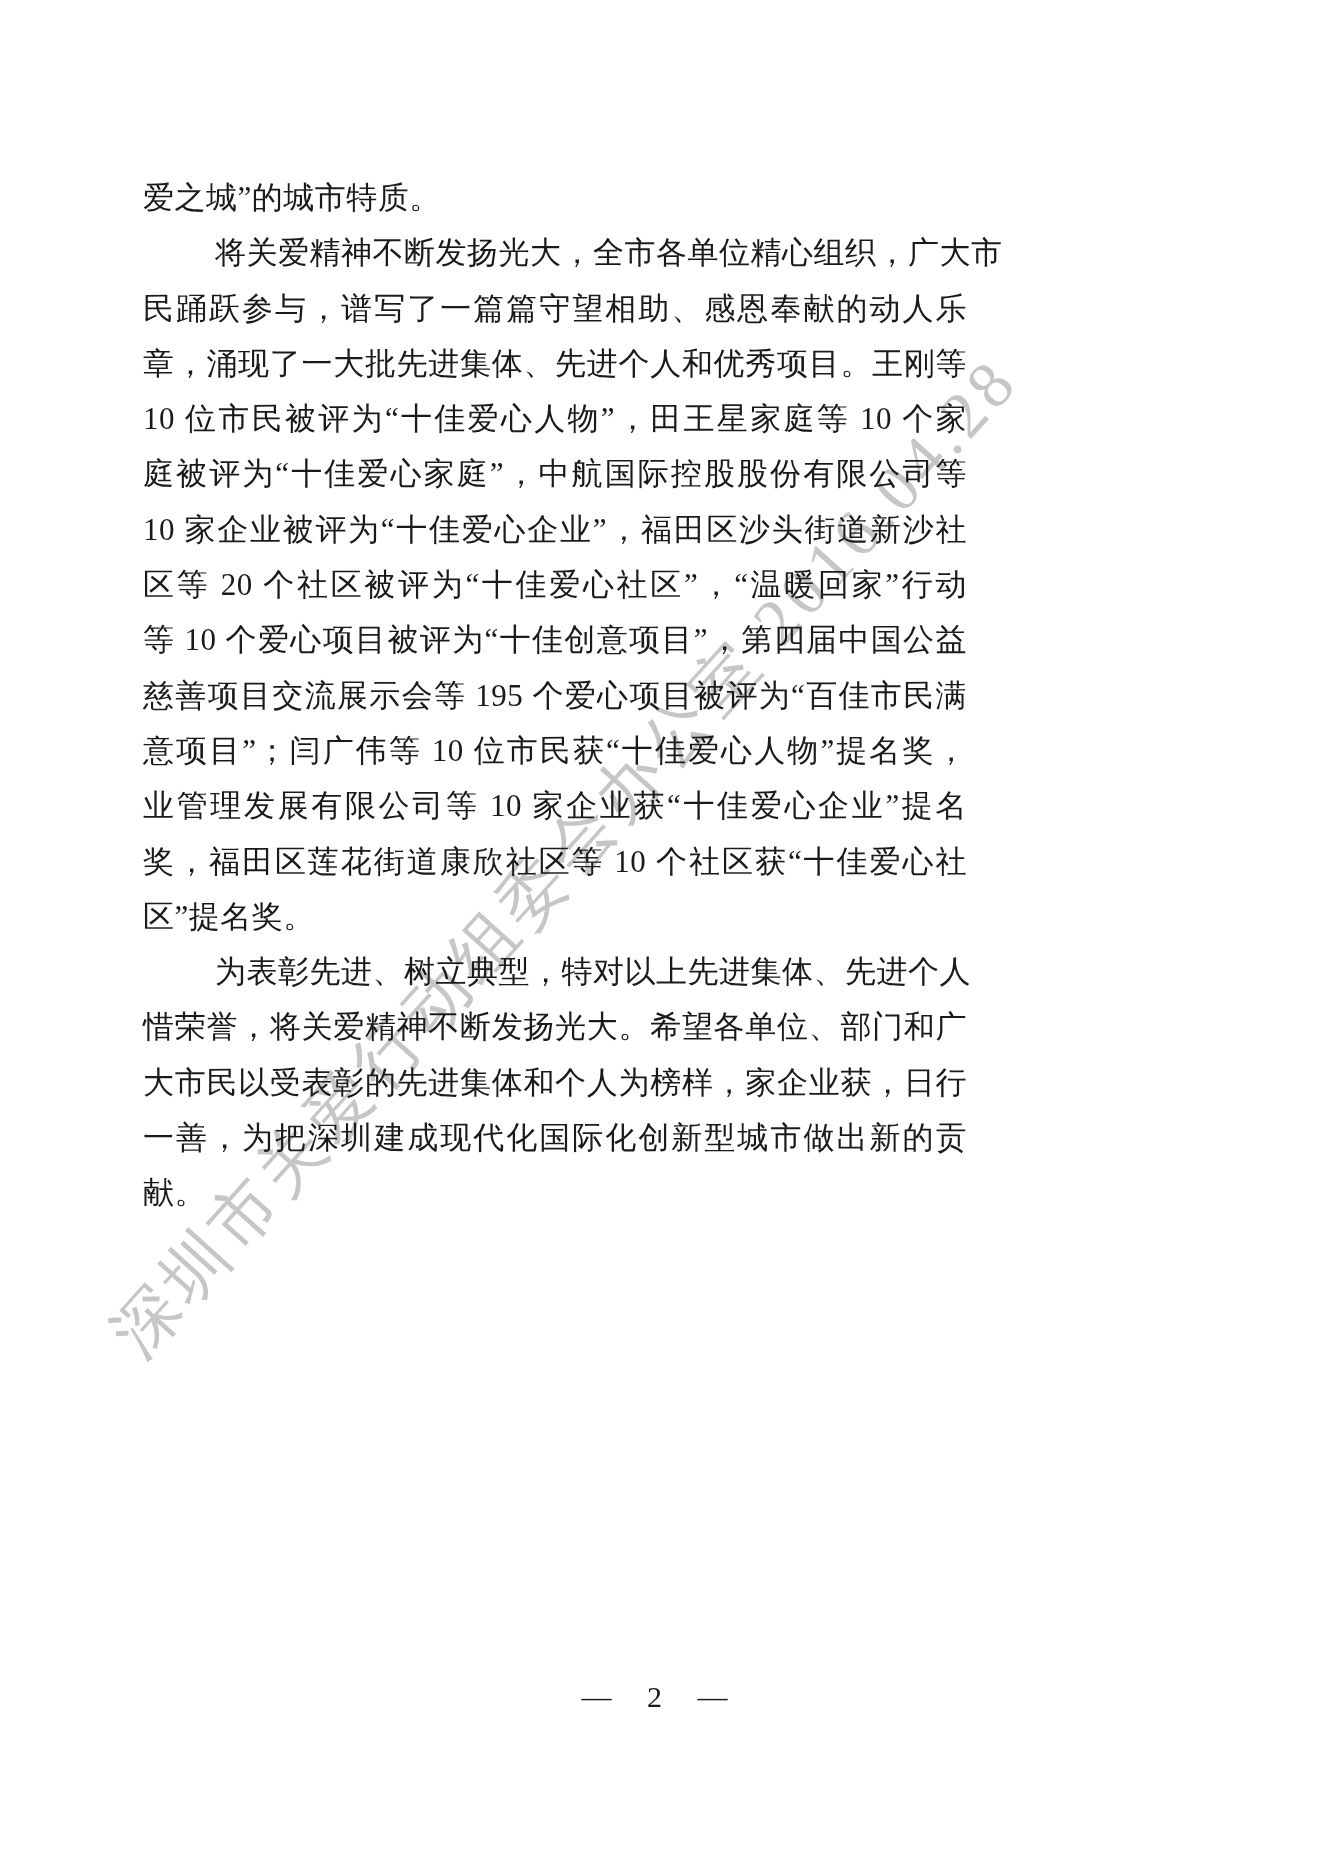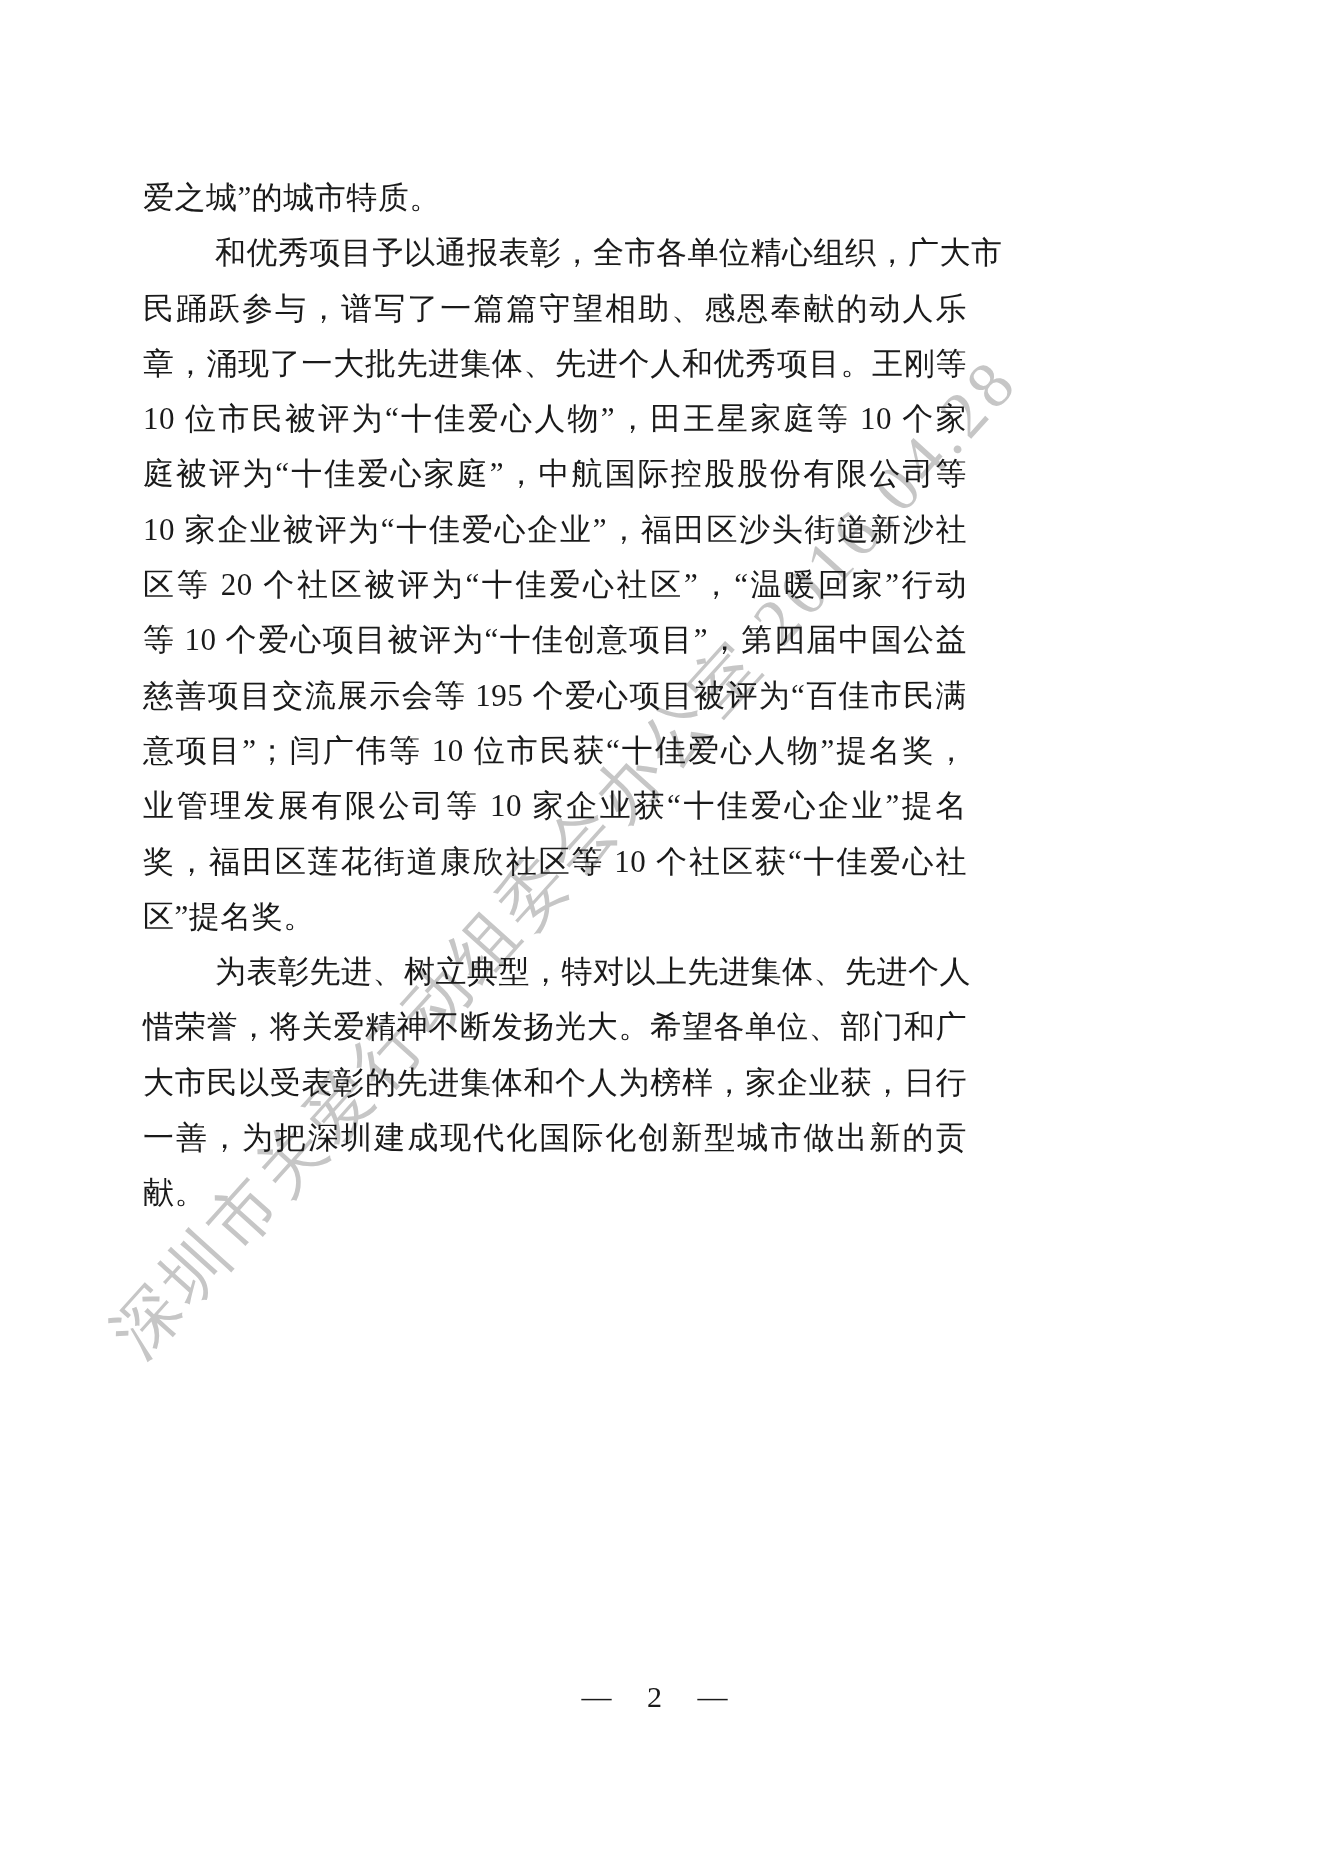--- a/index.html
+++ b/index.html
@@ -62,21 +62,21 @@
 </style>
 </head>
 <body>
 
 <div class="page">
 
   <div class="watermark">深圳市关爱行动组委会办公室 2016.04.28</div>
 
   <div class="doc-body">
     <div class="line end">爱之城”的城市特质。</div>
-    <div class="line indent">和优秀项目予以通报表彰，全市各单位精心组织，广大市</div>
+    <div class="line indent">将关爱精神不断发扬光大，全市各单位精心组织，广大市</div>
     <div class="line">民踊跃参与，谱写了一篇篇守望相助、感恩奉献的动人乐</div>
     <div class="line">章，涌现了一大批先进集体、先进个人和优秀项目。王刚等</div>
     <div class="line">10 位市民被评为“十佳爱心人物”，田王星家庭等 10 个家</div>
     <div class="line">庭被评为“十佳爱心家庭”，中航国际控股股份有限公司等</div>
     <div class="line">10 家企业被评为“十佳爱心企业”，福田区沙头街道新沙社</div>
     <div class="line">区等 20 个社区被评为“十佳爱心社区”，“温暖回家”行动</div>
     <div class="line">等 10 个爱心项目被评为“十佳创意项目”，第四届中国公益</div>
     <div class="line">慈善项目交流展示会等 195 个爱心项目被评为“百佳市民满</div>
     <div class="line">意项目”；闫广伟等 10 位市民获“十佳爱心人物”提名奖，</div>
     <div class="line">业管理发展有限公司等 10 家企业获“十佳爱心企业”提名</div>

